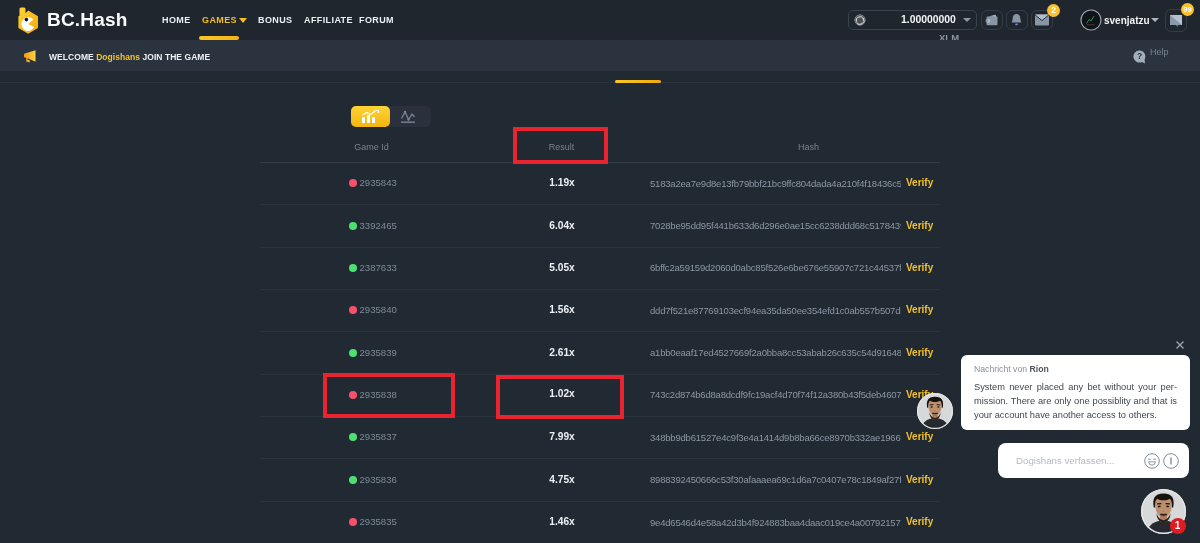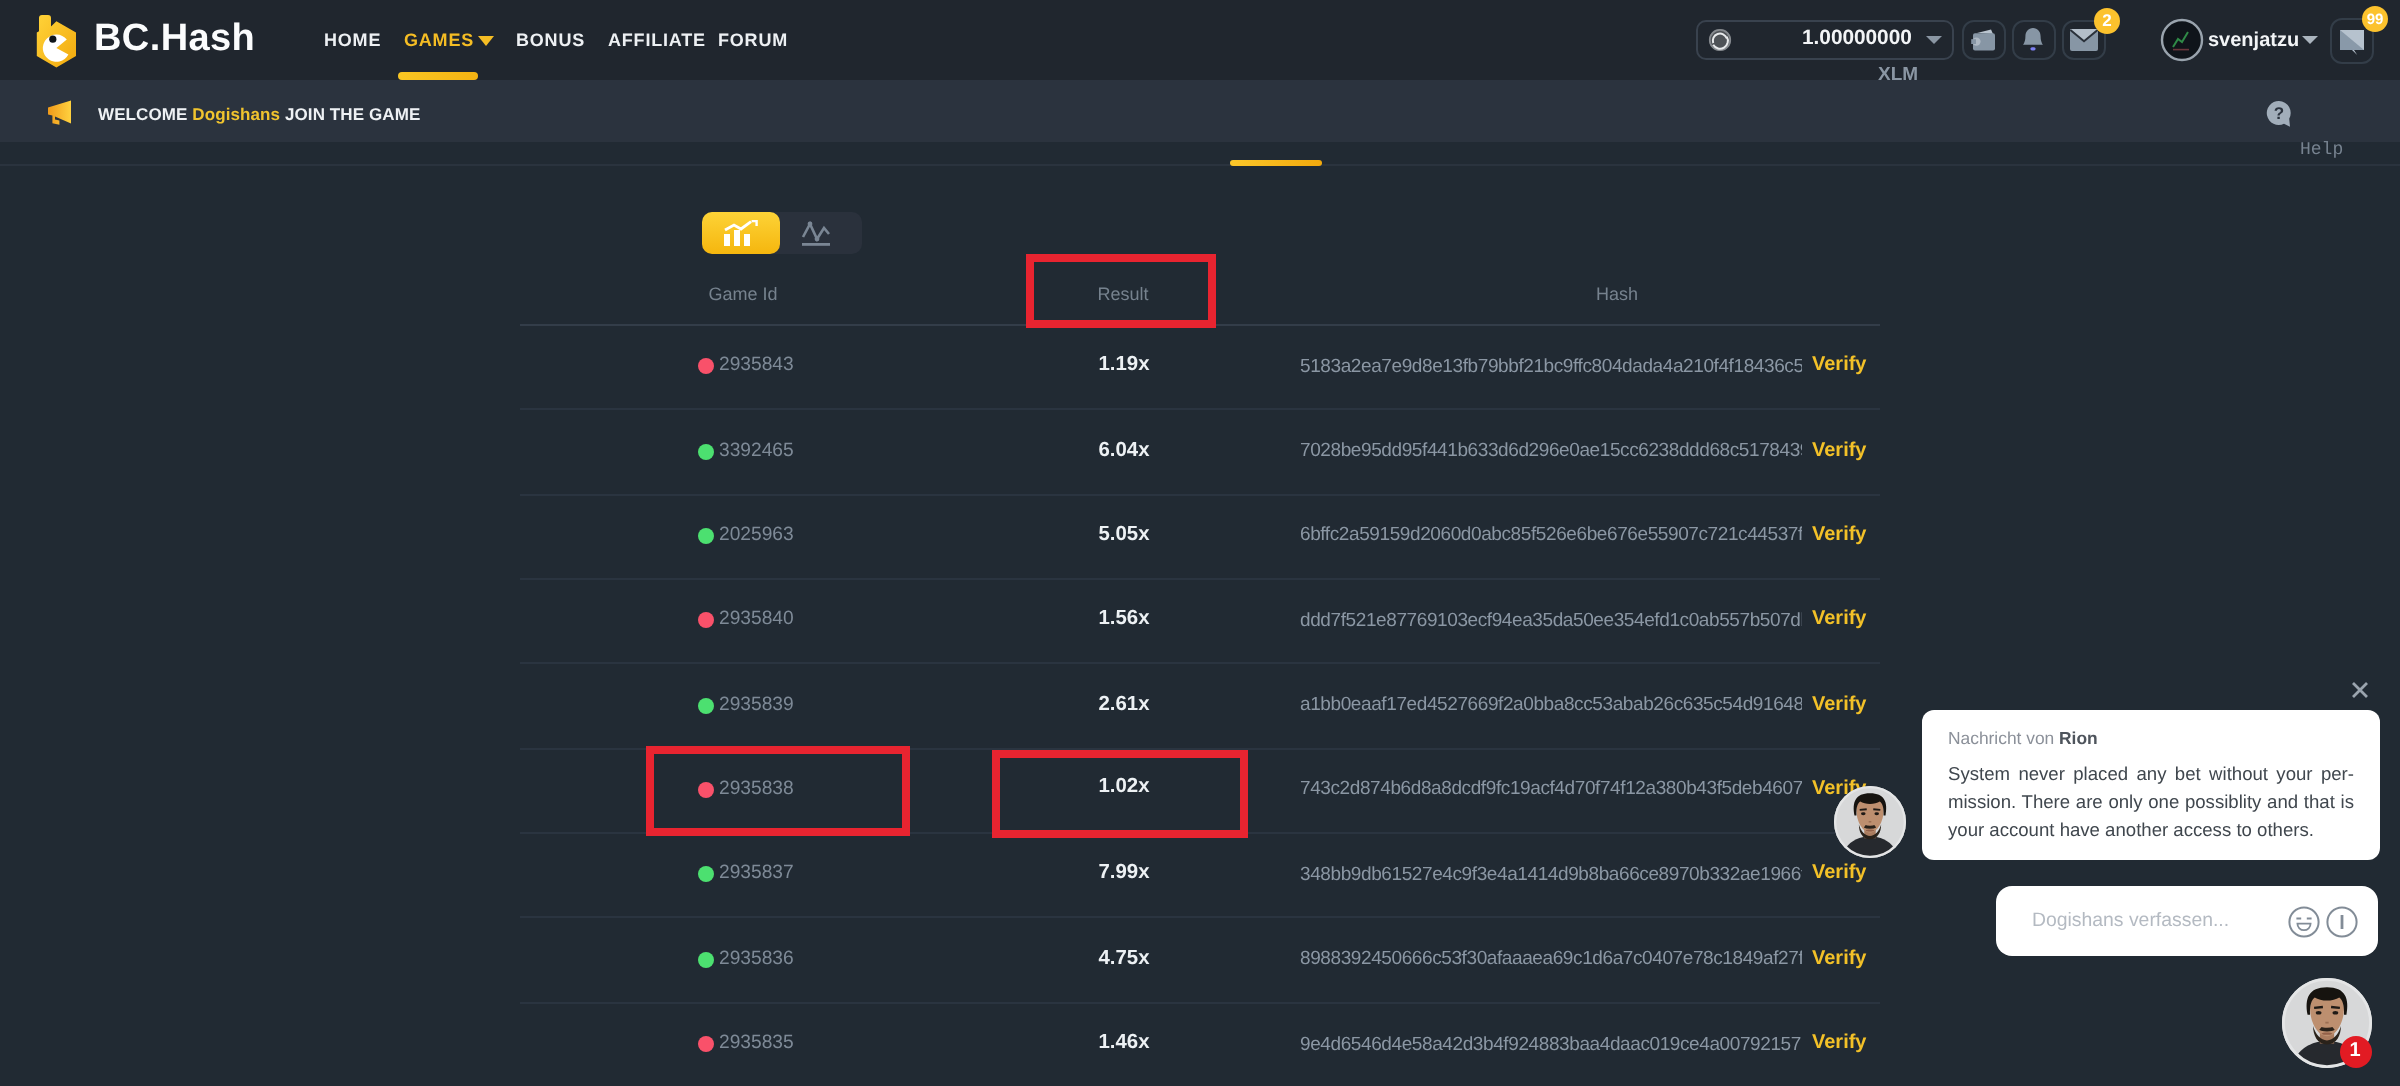--- a/index.html
+++ b/index.html
@@ -18,21 +18,21 @@
   #balnum{left:869px;top:14.3px;font-size:10.4px;font-weight:700;color:#f2f4f6;margin-left:32px;}
   #balcur{left:939px;top:15px;font-size:9.5px;font-weight:700;color:#8a96a3;margin-top:17px;}
   .caret2{width:0;height:0;border-left:4px solid transparent;border-right:4px solid transparent;border-top:4px solid #8a96a3;}
   .sqbtn{width:22px;height:20px;border:1px solid #333d48;border-radius:6px;box-sizing:border-box;}
   .badge{border-radius:50%;background:#fcc22d;color:#fff;font-weight:700;text-align:center;}
   #uname{left:1104px;top:15px;font-size:10px;font-weight:700;color:#f2f4f6;}
   
   #wbar{left:0;top:40px;width:1200px;height:31px;background:#2b333e;}
   #wtext{left:49px;top:52px;font-size:8.5px;font-weight:700;color:#eef1f4;letter-spacing:0.05px;}
   #wtext .dg{color:#f0c42e;}
-  #help{left:1150px;top:70px;font-size:9px;color:#76828f;font-family:Liberation Mono, monospace;}
+  #help{left:1150px;top:47px;font-size:9px;color:#76828f;}
   
   #mline{left:0;top:82px;width:1200px;height:1px;background:#2a333e;}
   #ydash{left:615px;top:80px;width:46px;height:3px;border-radius:1.5px;background:linear-gradient(90deg,#fcc72a,#f2a90d);}
   #tabs{left:351px;top:106px;width:80px;height:21px;background:#2a313c;border-radius:5px;}
   #tab1{left:351px;top:106px;width:39px;height:21px;border-radius:5px;background:linear-gradient(180deg,#fdd337,#f5b60e);}
   
   .th{top:141.5px;font-size:9px;color:#76828e;}
   #thead-line{left:260px;top:162px;width:680px;height:1px;background:#333d49;}
   .rline{left:260px;width:680px;height:1px;background:#2a3440;}
   .dot{width:8px;height:8px;border-radius:50%;}
@@ -173,21 +173,21 @@
     <div class="abs hash" style="top:177.7px">5183a2ea7e9d8e13fb79bbf21bc9ffc804dada4a210f4f18436c5…</div>
     <div class="abs verify" style="top:177.2px">Verify</div>
     <div class="abs rline" style="top:204.3px"></div>
     <div class="abs dot green" style="left:349px;top:221.5px"></div>
     <div class="abs gid" style="top:219.5px">3392465</div>
     <div class="abs res" style="top:219.5px">6.04x</div>
     <div class="abs hash" style="top:220.0px">7028be95dd95f441b633d6d296e0ae15cc6238ddd68c5178439…</div>
     <div class="abs verify" style="top:219.5px">Verify</div>
     <div class="abs rline" style="top:246.7px"></div>
     <div class="abs dot green" style="left:349px;top:263.9px"></div>
-    <div class="abs gid" style="top:261.9px">2025963</div>
+    <div class="abs gid" style="top:261.9px">2387633</div>
     <div class="abs res" style="top:261.9px">5.05x</div>
     <div class="abs hash" style="top:262.4px">6bffc2a59159d2060d0abc85f526e6be676e55907c721c44537f9…</div>
     <div class="abs verify" style="top:261.9px">Verify</div>
     <div class="abs rline" style="top:289.1px"></div>
     <div class="abs dot red" style="left:349px;top:306.2px"></div>
     <div class="abs gid" style="top:304.2px">2935840</div>
     <div class="abs res" style="top:304.2px">1.56x</div>
     <div class="abs hash" style="top:304.7px">ddd7f521e87769103ecf94ea35da50ee354efd1c0ab557b507db…</div>
     <div class="abs verify" style="top:304.2px">Verify</div>
     <div class="abs rline" style="top:331.4px"></div>

